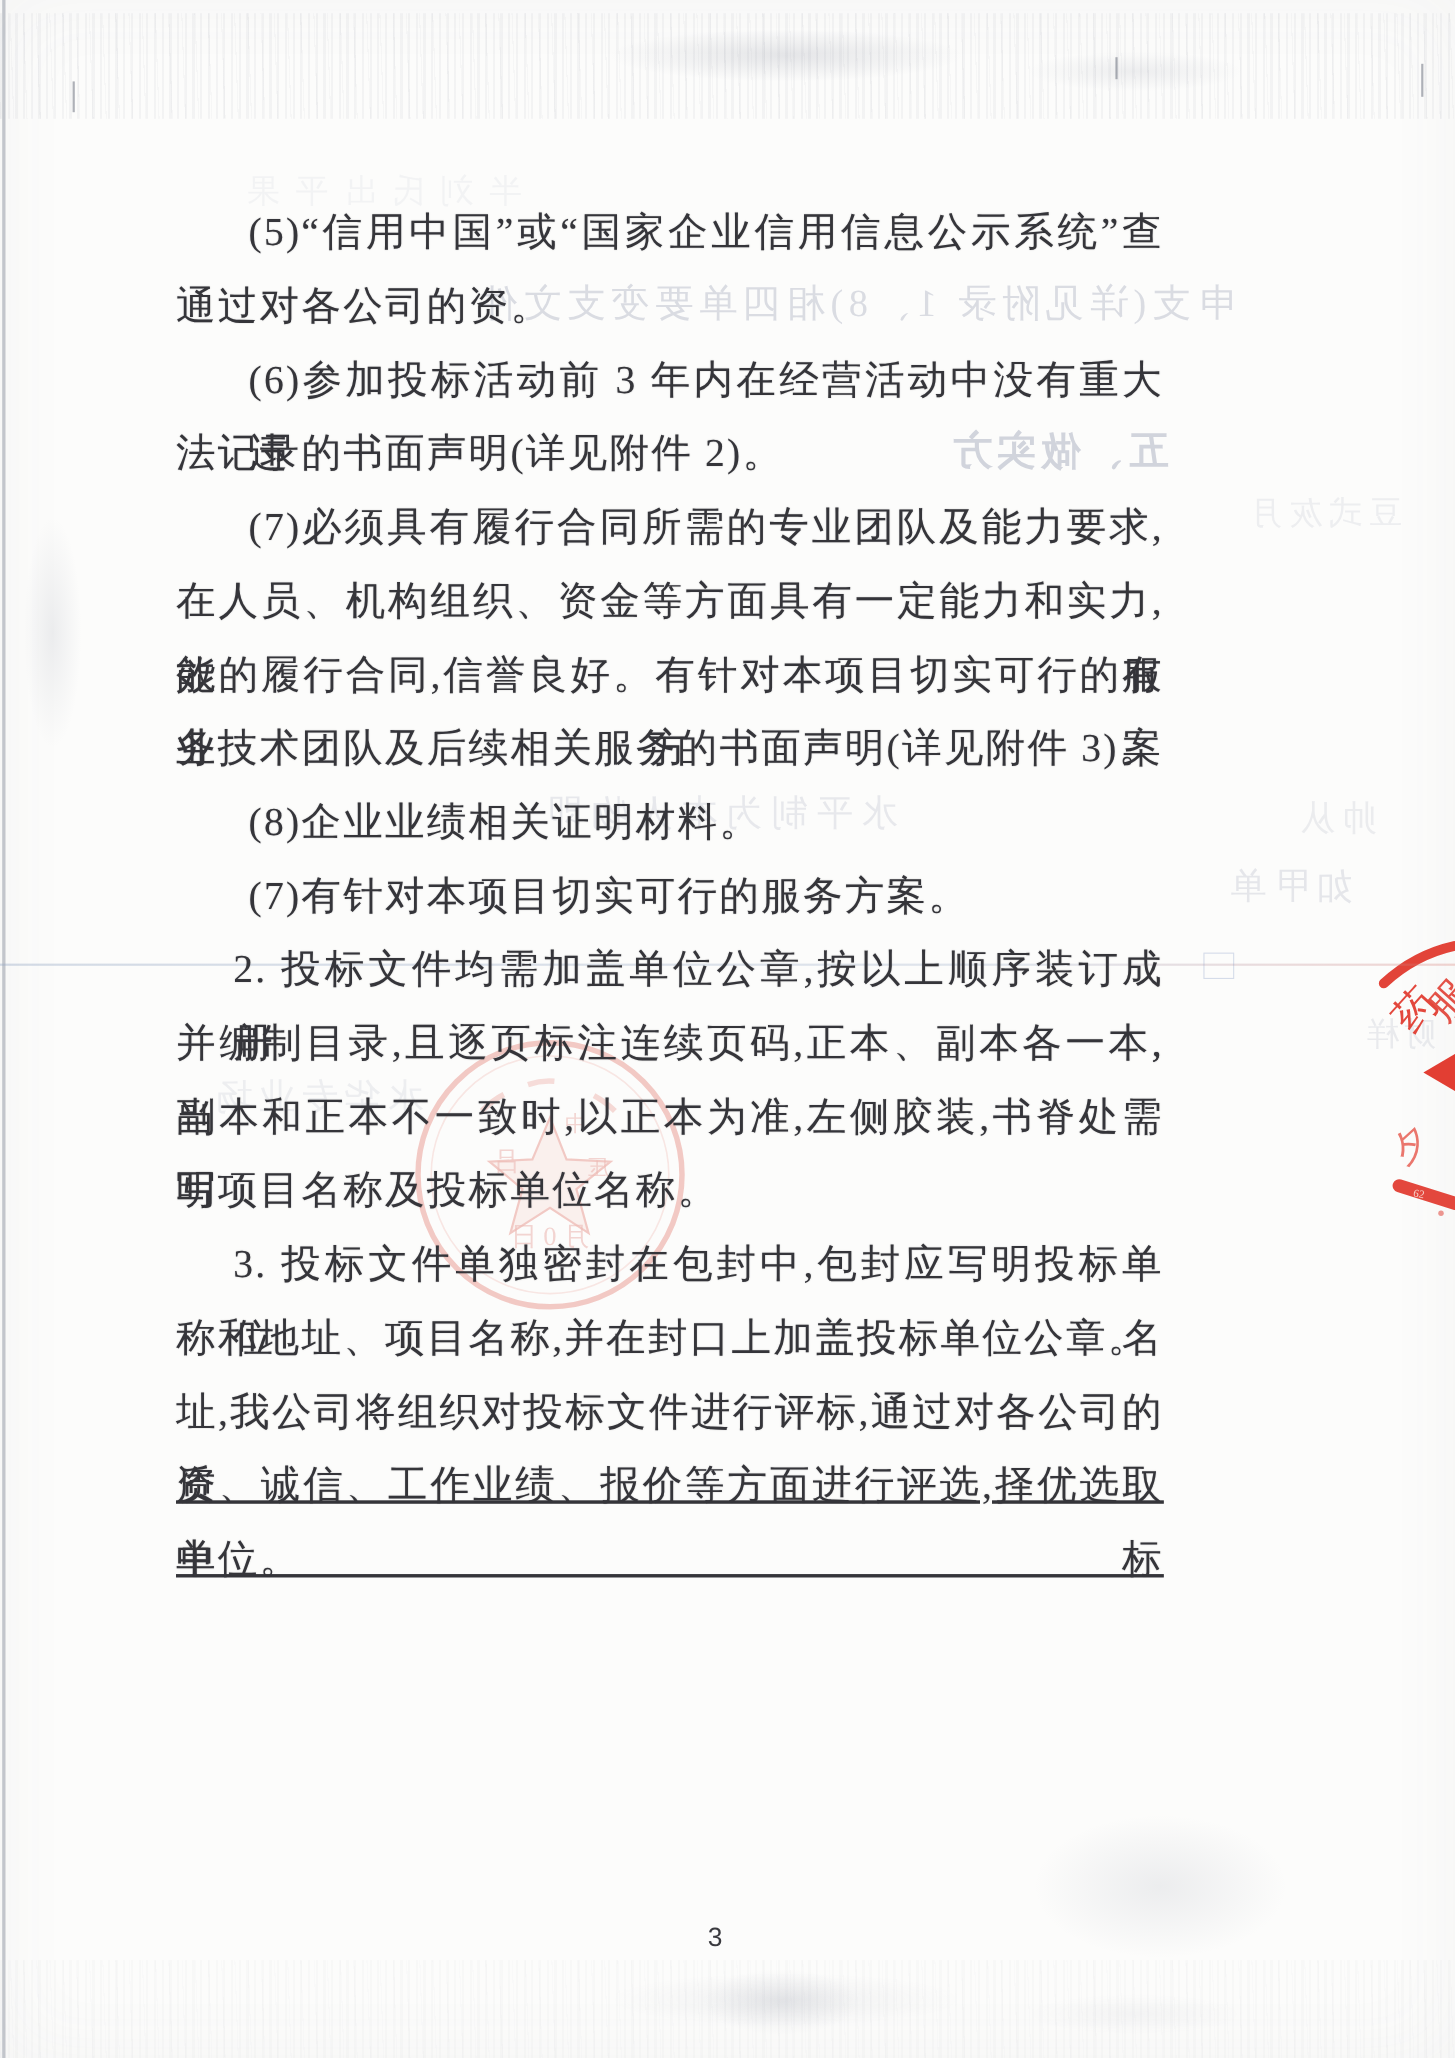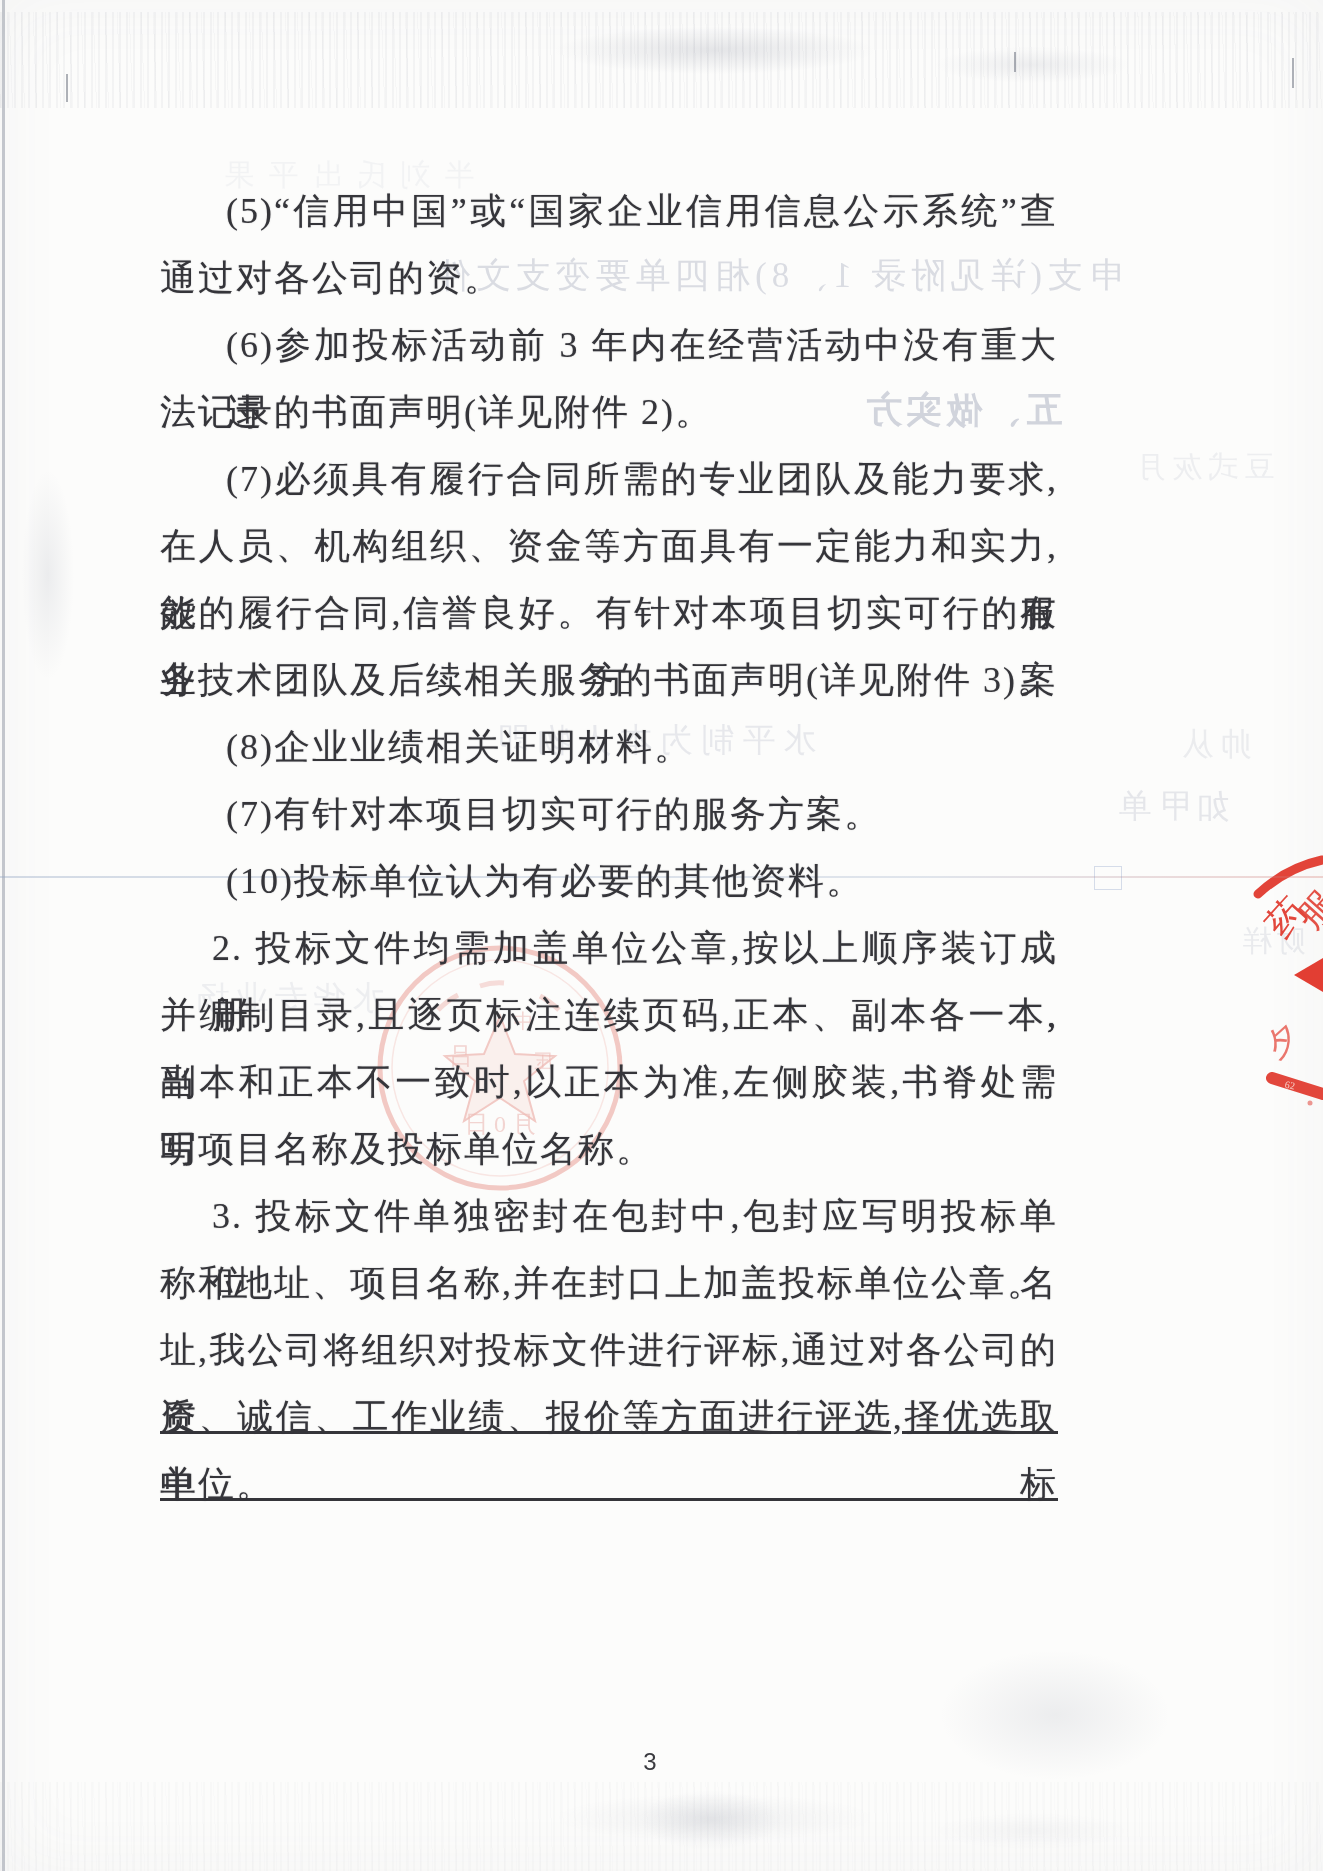--- a/index.html
+++ b/index.html
@@ -106,21 +106,20 @@
       <div class="line j" style="padding-left: 66px;">(5)“信用中国”或“国家企业信用信息公示系统”查</div>
       <div class="line" style="padding-left: 0px;">通过对各公司的资。</div>
       <div class="line j" style="padding-left: 66px;">(6)参加投标活动前 3 年内在经营活动中没有重大违</div>
       <div class="line" style="padding-left: 0px;">法记录的书面声明(详见附件 2)。</div>
       <div class="line j" style="padding-left: 66px;">(7)必须具有履行合同所需的专业团队及能力要求,</div>
       <div class="line j" style="padding-left: 0px;">在人员、机构组织、资金等方面具有一定能力和实力,能有</div>
       <div class="line j" style="padding-left: 0px;">效的履行合同,信誉良好。有针对本项目切实可行的服务方案</div>
       <div class="line" style="padding-left: 0px;">业技术团队及后续相关服务的书面声明(详见附件 3)。</div>
       <div class="line" style="padding-left: 66px;">(8)企业业绩相关证明材料。</div>
       <div class="line" style="padding-left: 66px;">(7)有针对本项目切实可行的服务方案。</div>
-      <div class="line" style="padding-left: 66px;">(10)投标单位认为有必要的其他资料。</div>
       <div class="line j" style="padding-left: 52px;">2. 投标文件均需加盖单位公章,按以上顺序装订成册,</div>
       <div class="line j" style="padding-left: 0px;">并编制目录,且逐页标注连续页码,正本、副本各一本,当</div>
       <div class="line j" style="padding-left: 0px;">副本和正本不一致时,以正本为准,左侧胶装,书脊处需写</div>
       <div class="line" style="padding-left: 0px;">明项目名称及投标单位名称。</div>
       <div class="line j" style="padding-left: 52px;">3. 投标文件单独密封在包封中,包封应写明投标单位名</div>
       <div class="line" style="padding-left: 0px;">称和地址、项目名称,并在封口上加盖投标单位公章。</div>
       <div class="line j" style="padding-left: 0px;">址,我公司将组织对投标文件进行评标,通过对各公司的资</div>
       <div class="line j" style="padding-left: 0px; text-decoration: underline;">质、诚信、工作业绩、报价等方面进行评选,择优选取中标</div>
       <div class="line" style="padding-left: 0px;">单位。</div>
     </div>

